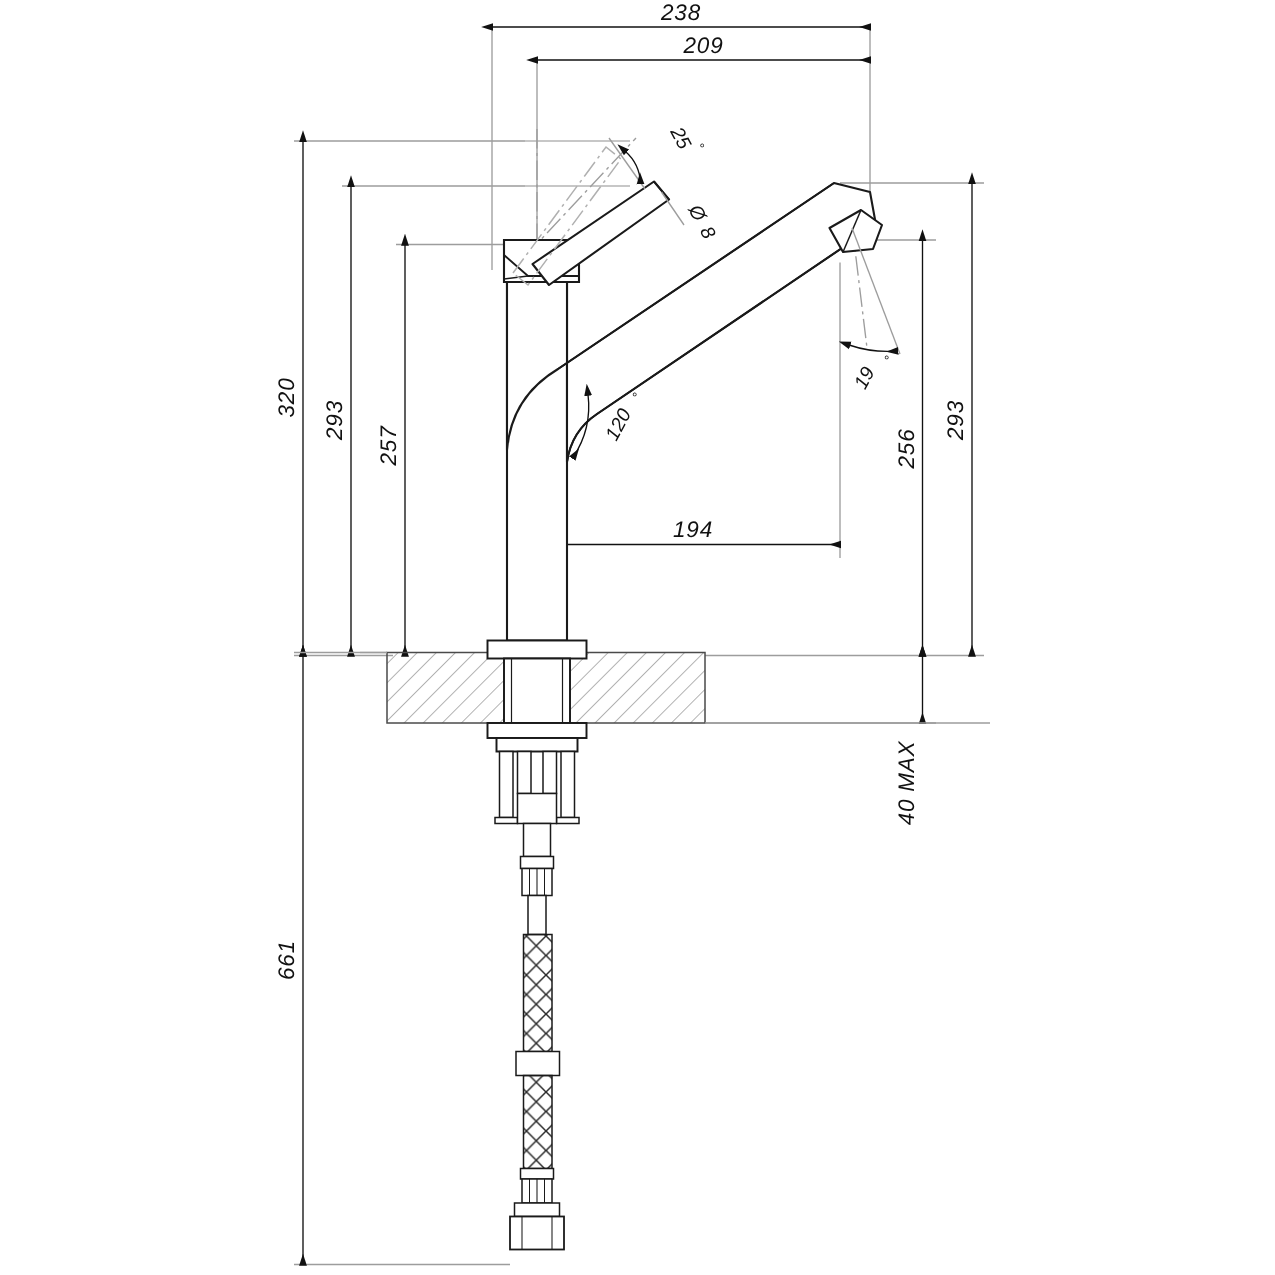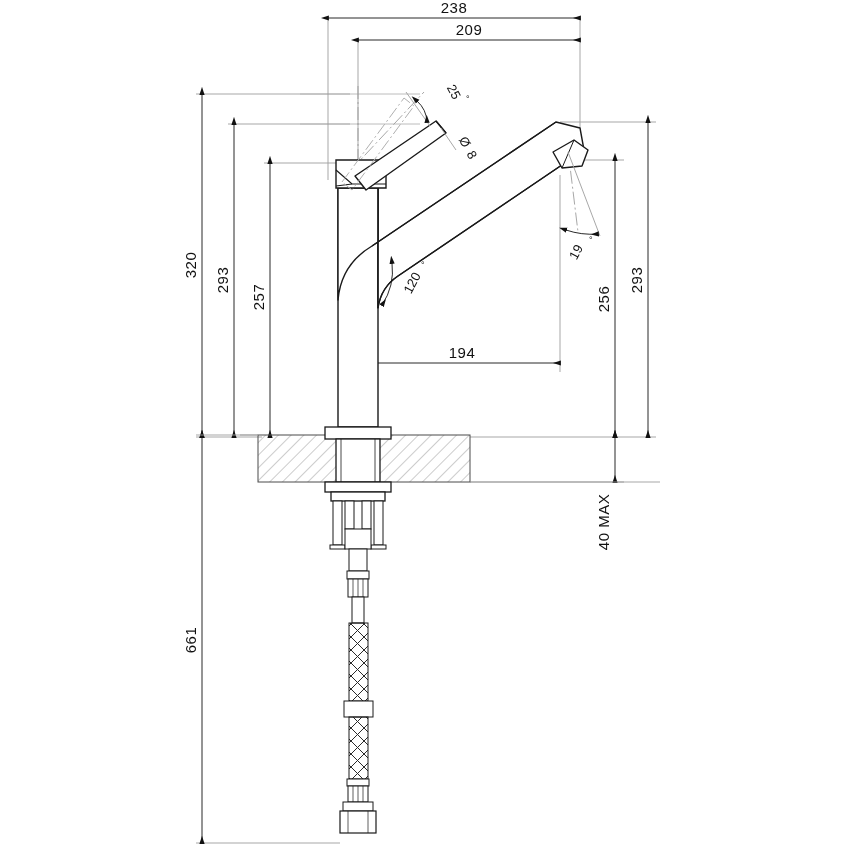--- a/index.html
+++ b/index.html
@@ -7,20 +7,21 @@
   body{
     font-family:"Liberation Sans", sans-serif;
     -webkit-font-smoothing:antialiased;
   }
   #sheet{
     position:relative;
     width:850px;
     height:850px;
     background:#ffffff;
     overflow:hidden;
+    font-style:italic;
   }
   #sheet svg{display:block;}
   .dimtext{
     font-family:"Liberation Sans", sans-serif;
     font-size:15px;
     fill:#111111;
     letter-spacing:0.5px;
   }
   .dimtext-sm{
     font-family:"Liberation Sans", sans-serif;

